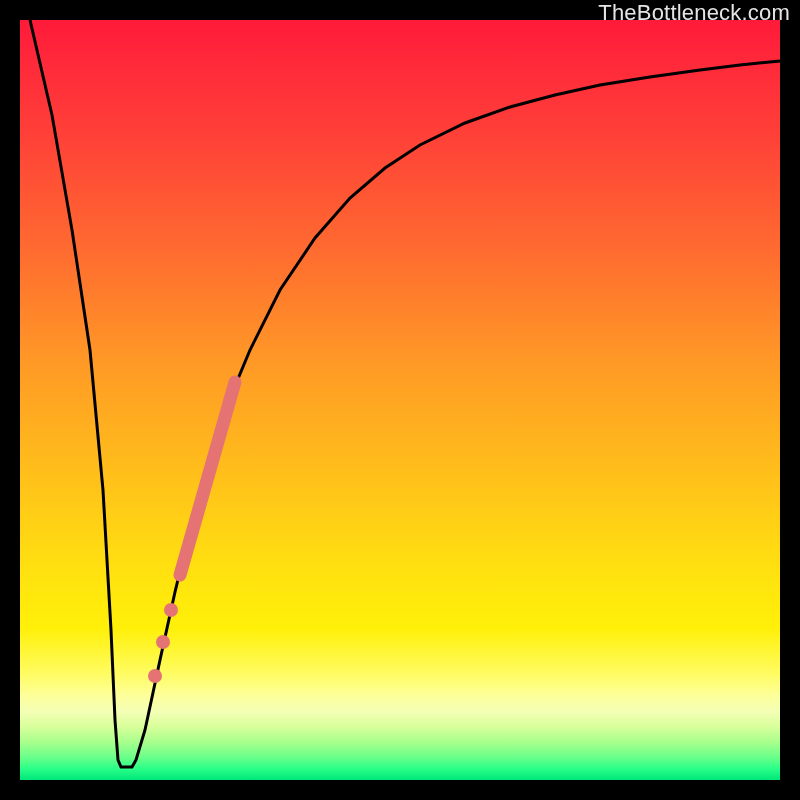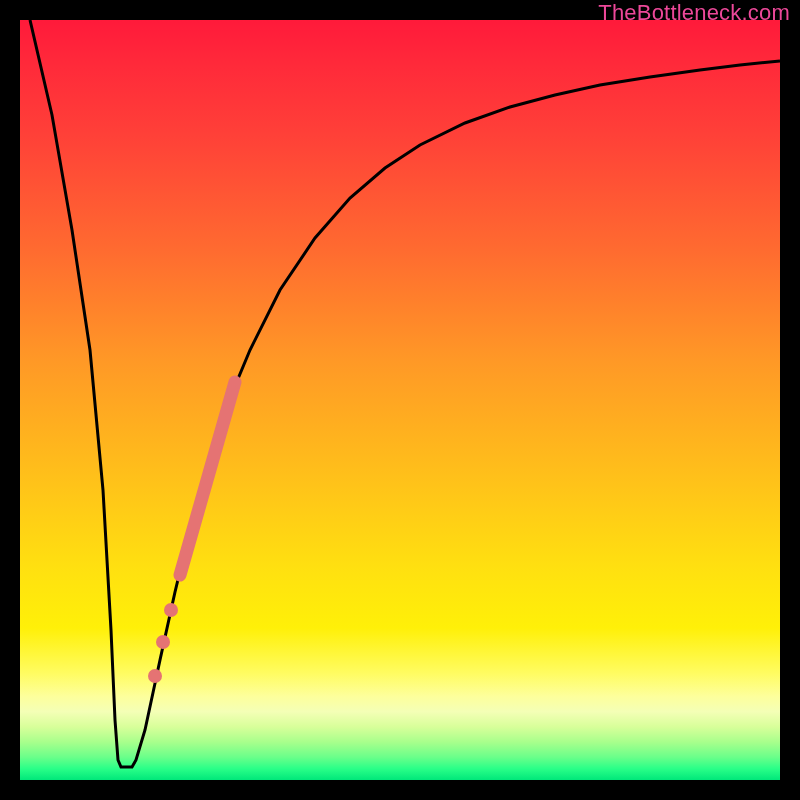--- a/index.html
+++ b/index.html
@@ -57,21 +57,21 @@
     position: absolute;
     left: 0;
     top: 0;
     width: 760px;
     height: 760px;
   }
   .watermark {
     position: absolute;
     top: 0;
     right: 10px;
-    color: #ec4899;
+    color: #e5e5e5;
     font-size: 22px;
     font-weight: 400;
     letter-spacing: 0.2px;
     user-select: none;
     margin-left: 48px;
   }
 </style>
 </head>
 <body>
 

